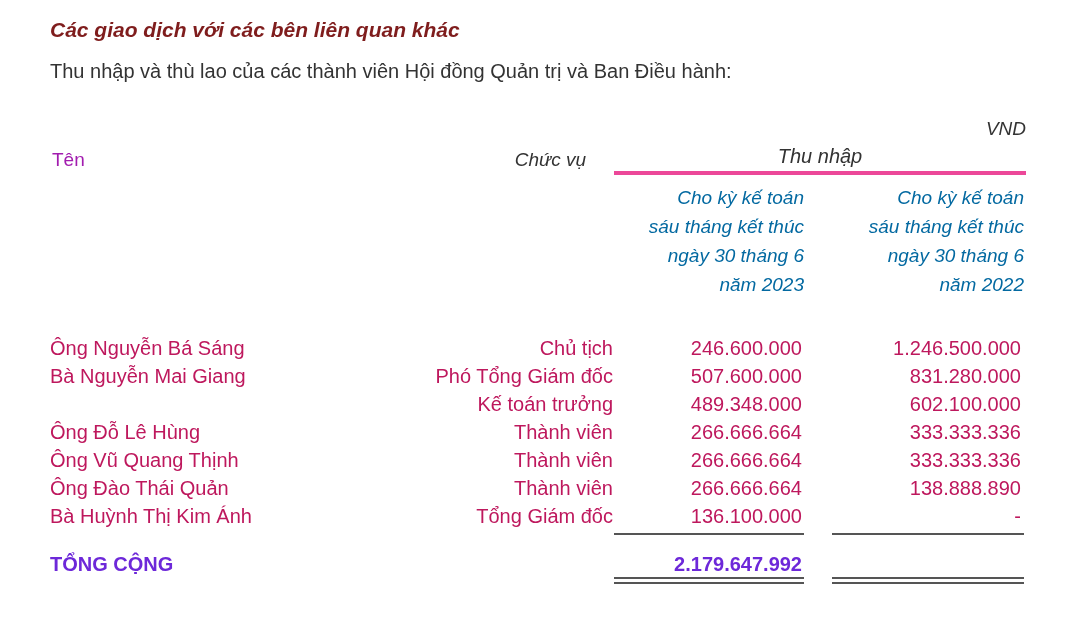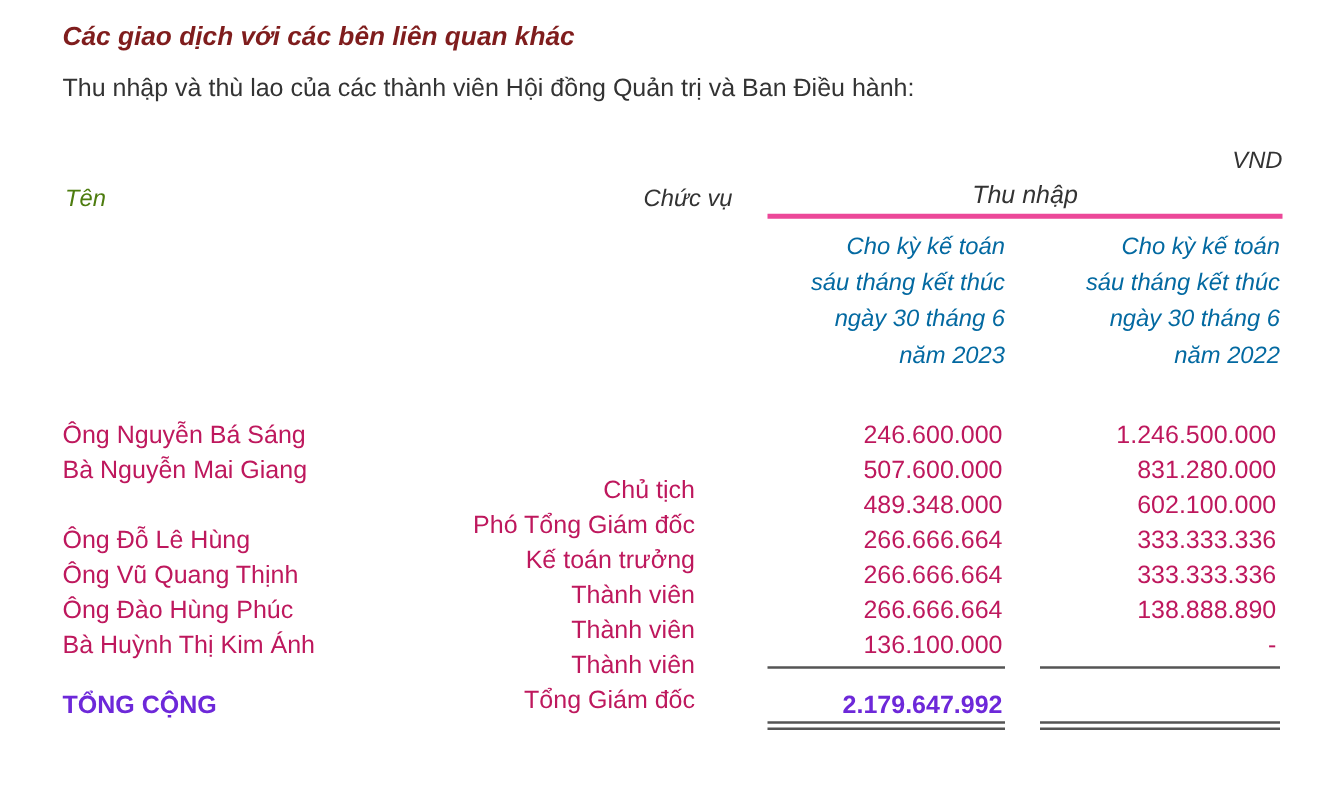--- a/index.html
+++ b/index.html
@@ -6,30 +6,30 @@
   body {
     width: 1072px; height: 640px; overflow: hidden;
     background: #ffffff; color: #2a2a2a;
     font-family: "Liberation Sans", sans-serif;
     position: relative;
   }
   .abs { position: absolute; white-space: nowrap; }
   .section-title { left: 50px; top: 18px; font-size: 21px; font-weight: bold; font-style: italic; color: #7f1d1d; }
   .subtitle { left: 50px; top: 60px; font-size: 20px; color: #333; }
   .unit { right: 46px; top: 118px; font-size: 19px; font-style: italic; color: #333; }
-  .hdr-name { left: 52px; top: 149px; font-size: 19px; font-style: italic; color: #4d7c0f; }
+  .hdr-name { left: 52px; top: 149px; font-size: 19px; color: #a21caf; }
   .hdr-role { right: 486px; top: 149px; font-size: 19px; font-style: italic; color: #333; }
   .hdr-group { left: 614px; width: 412px; top: 145px; font-size: 20px; font-style: italic; color: #333; text-align: center; padding-bottom: 3px; border-bottom: 4px solid #ec4899; }
   .hdr-col { top: 183px; font-size: 19px; font-style: italic; line-height: 29px; color: #0369a1; text-align: right; }
   .hdr-col.c1 { right: 268px; }
   .hdr-col.c2 { right: 48px; }
   .row { position: absolute; left: 0; width: 1072px; height: 28px; font-size: 20px; color: #be185d; }
   .row span { position: absolute; top: 0; white-space: nowrap; }
   .row .name { left: 50px; }
-  .row .role { right: 516px; margin-top: 44px; }
+  .row .role { right: 459px; }
   .row .v1 { right: 270px; }
   .row .v2 { right: 51px; }
   .rule { position: absolute; height: 0; border-top: 2px solid #555; }
   .rule.r1 { left: 614px; width: 190px; top: 533px; }
   .rule.r2 { left: 832px; width: 192px; top: 533px; }
   .total { position: absolute; left: 0; width: 1072px; top: 553px; height: 30px; font-size: 20px; font-weight: bold; color: #6d28d9; }
   .total span { position: absolute; top: 0; white-space: nowrap; }
   .total .label { left: 50px; }
   .total .v1 { right: 270px; }
   .total .v2 { right: 51px; }
@@ -85,21 +85,21 @@
     <span class="v1">266.666.664</span>
     <span class="v2">333.333.336</span>
   </div>
   <div class="row" style="top:449px">
     <span class="name">Ông Vũ Quang Thịnh</span>
     <span class="role">Thành viên</span>
     <span class="v1">266.666.664</span>
     <span class="v2">333.333.336</span>
   </div>
   <div class="row" style="top:477px">
-    <span class="name">Ông Đào Hùng Phúc</span>
+    <span class="name">Ông Đào Thái Quản</span>
     <span class="role">Thành viên</span>
     <span class="v1">266.666.664</span>
     <span class="v2">138.888.890</span>
   </div>
   <div class="row" style="top:505px">
     <span class="name">Bà Huỳnh Thị Kim Ánh</span>
     <span class="role">Tổng Giám đốc</span>
     <span class="v1">136.100.000</span>
     <span class="v2">-</span>
   </div>

